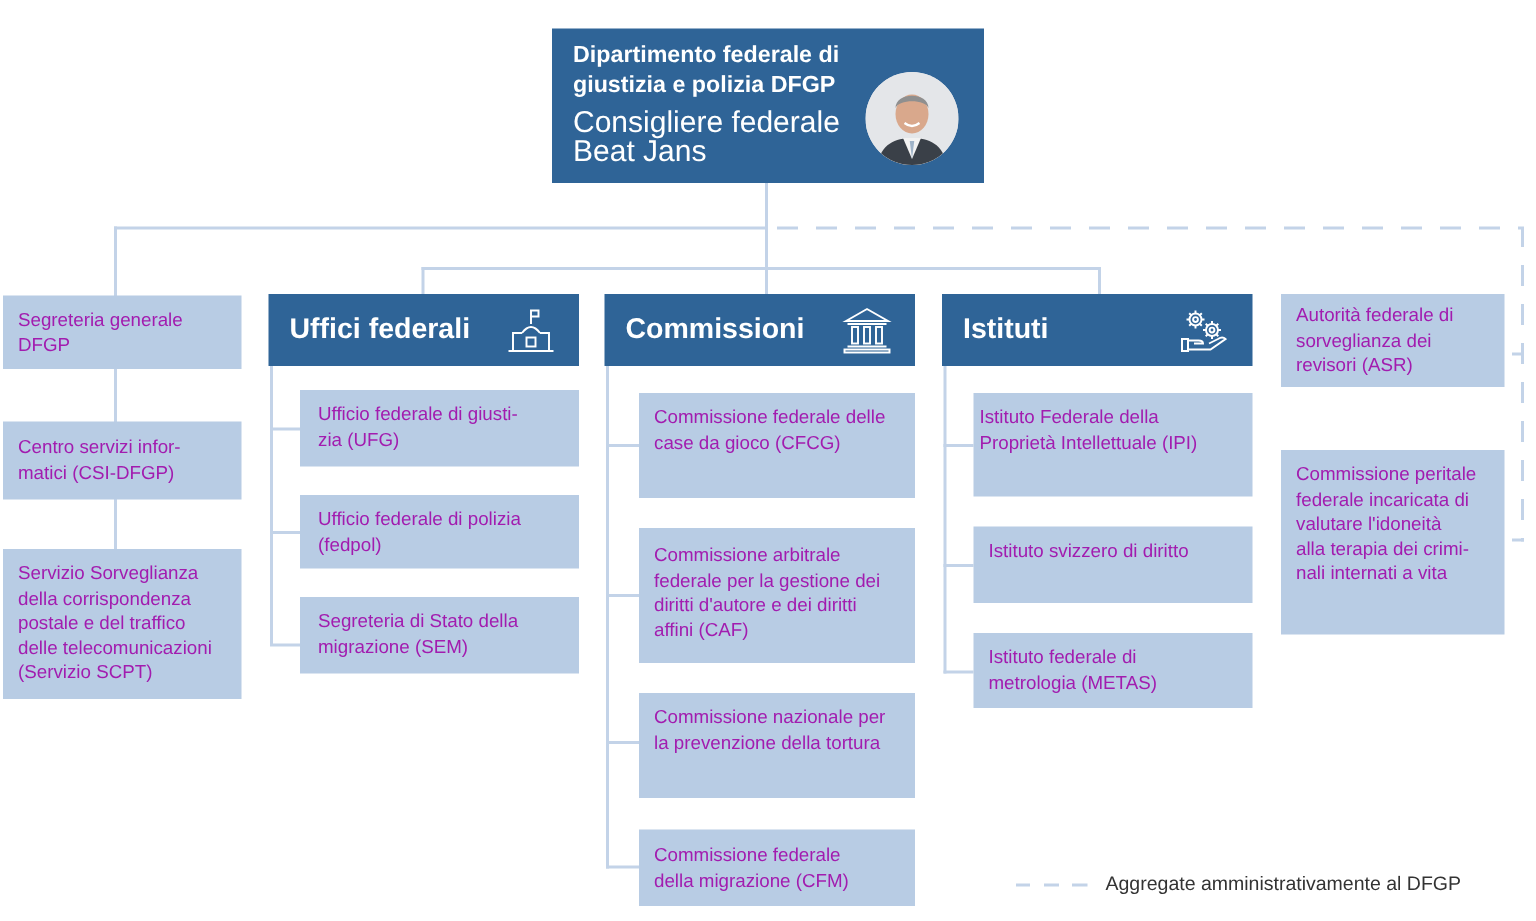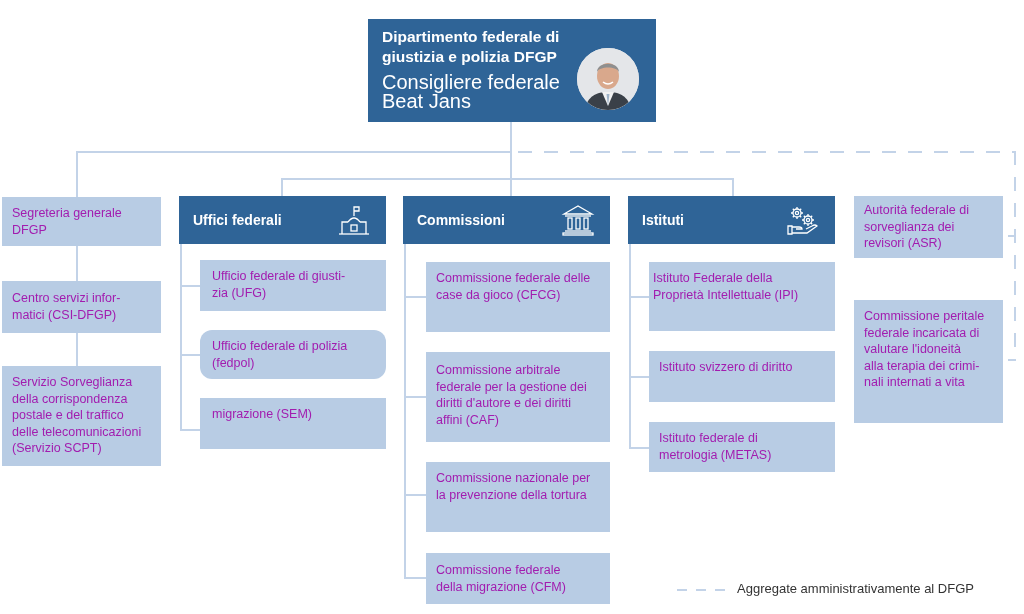--- a/index.html
+++ b/index.html
@@ -17,21 +17,21 @@
   .top-title { font-weight: bold; font-size: 15.5px; line-height: 20px; }
   .top-sub { font-size: 20px; line-height: 19px; margin-top: 6px; }
   .photo { position: absolute; right: 17px; top: 29px; width: 62px; height: 62px;
            border-radius: 50%; background: #e6e8eb; overflow: hidden; }
 
   .lbox { position: absolute; background: #b8cce4; box-sizing: border-box;
           padding: 8px 10px; font-size: 12.5px; line-height: 16.5px; color: #a21caf; }
 
   .head { position: absolute; height: 48px; background: #2f6497; color: #fff;
           box-sizing: border-box; padding-left: 14px; display: flex; align-items: center;
-          font-weight: bold; font-size: 14px; }
+          font-weight: bold; font-size: 19px; }
   .head .icon { position: absolute; right: 14px; top: 8px; width: 36px; height: 32px; }
 
   .legend-dash { position: absolute; left: 677px; top: 589px; width: 48px; height: 2px;
                  background: repeating-linear-gradient(90deg, #c3d3e8 0 10px, transparent 10px 19px); }
   .legend-text { position: absolute; left: 737px; top: 581px; font-size: 13px; color: #333; }
 </style>
 </head>
 <body>
 
 <div class="line" style="left:510px; top:122px; width:2px; height:74px;"></div>
@@ -109,25 +109,26 @@
       <path d="M12 18 Q18 10 24 18"></path>
       <path d="M18 12 V3 H23 V7 H18"></path>
       <rect x="15" y="21" width="6" height="6"></rect>
     </svg>
   </span>
 </div>
 <div class="lbox" style="left:200px; top:260px; width:186px; height:51px; padding-left:12px;">
   <div>Ufficio federale di giusti-</div>
   <div>zia (UFG)</div>
 </div>
-<div class="lbox" style="left:200px; top:330px; width:186px; height:49px; padding-left:12px;border-radius:12px;">
+<div class="lbox" style="left:200px; top:330px; width:186px; height:49px; padding-left:12px;">
   <div>Ufficio federale di polizia</div>
   <div>(fedpol)</div>
 </div>
 <div class="lbox" style="left:200px; top:398px; width:186px; height:51px; padding-left:12px;">
+  <div>Segreteria di Stato della</div>
   <div>migrazione (SEM)</div>
 </div>
 
 <div class="head" style="left:403px; top:196px; width:207px;">
   <span>Commissioni</span>
   <span class="icon">
     <svg width="36" height="32" viewBox="0 0 36 32" fill="none" stroke="#ffffff" stroke-width="1.3">
       <path d="M4 10 L18 2 L32 10 Z"></path>
       <path d="M5 12 H31"></path>
       <rect x="8" y="14" width="4" height="11"></rect>

